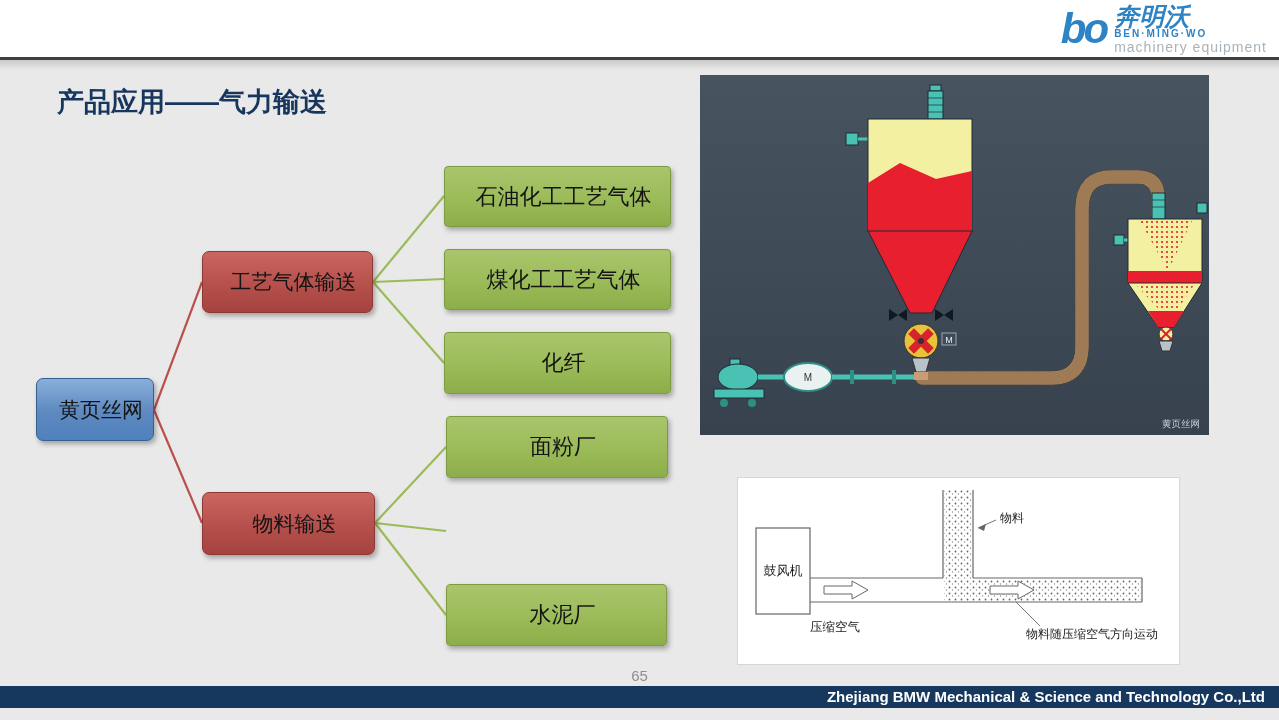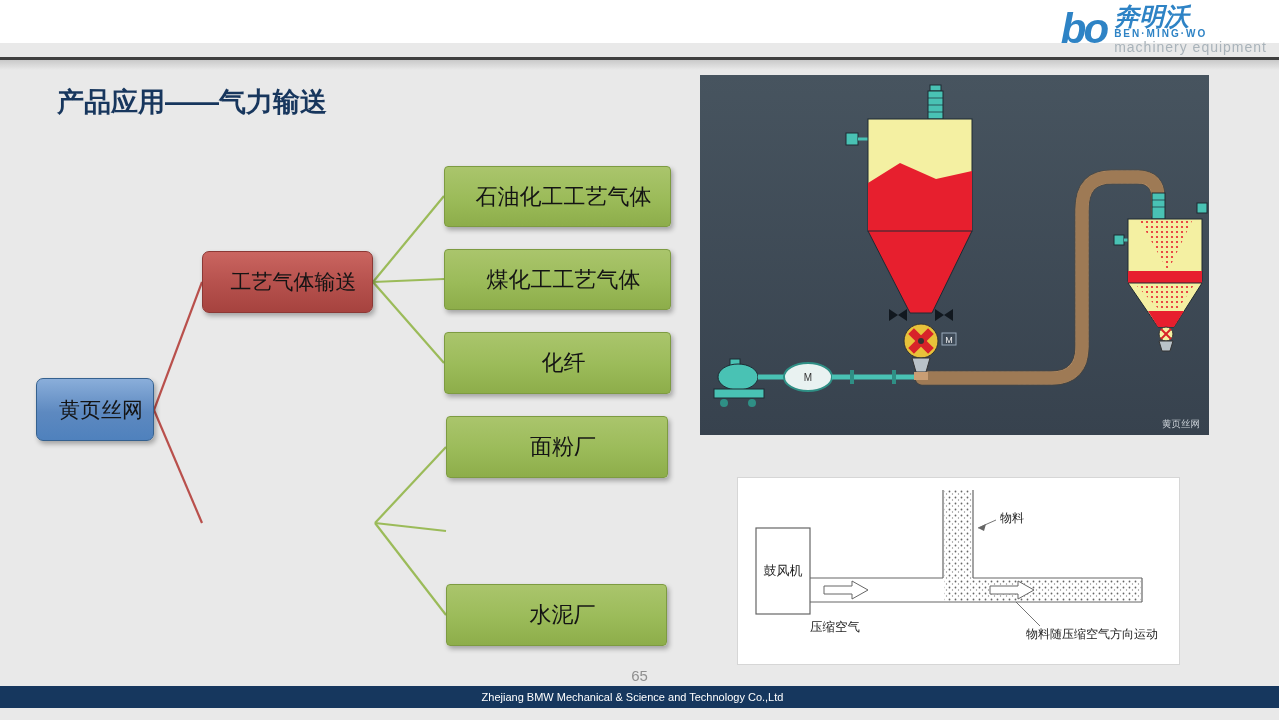--- a/index.html
+++ b/index.html
@@ -1,20 +1,20 @@
 <!DOCTYPE html>
 <html><head>
 <meta charset="utf-8">
 <style>
   * { margin:0; padding:0; box-sizing:border-box; }
   html,body { background:#bbb; font-family:"Liberation Sans","DejaVu Sans",sans-serif; }
   .slide { position:relative; width:1279px; height:720px; background:#e9e9e9; overflow:hidden; margin:0 auto; }
 
   
-  .topbar { position:absolute; left:0; top:0; width:1279px; height:43px; background:#ffffff;padding-left:13px; }
+  .topbar { position:absolute; left:0; top:0; width:1279px; height:57px; background:#ffffff;padding-left:13px; }
   .divider { position:absolute; left:0; top:57px; width:1279px; height:3px; background:#3f3f3f; }
   .shade { position:absolute; left:0; top:60px; width:1279px; height:10px;
            background:linear-gradient(#c9c9c9, #e9e9e9); }
 
   .logo { position:absolute; right:12px; top:3px; display:flex; align-items:center; gap:8px; }
   .logo-mark { font-size:42px; font-weight:bold; font-style:italic; color:#2e83c5; letter-spacing:-3px; line-height:50px; }
   .logo-text { display:flex; flex-direction:column; align-items:flex-start; line-height:1.05; }
   .logo-cn  { font-size:25px; font-weight:bold; font-style:italic; color:#2e83c5; }
   .logo-en  { font-size:10px; font-weight:bold; letter-spacing:2px; color:#2e83c5; }
   .logo-tag { font-size:14px; color:#a9b3ba; letter-spacing:1px; }
@@ -45,22 +45,22 @@
 
   
   .photo { position:absolute; left:700px; top:75px; width:509px; height:360px; background:#3e4a57; }
   .schematic { position:absolute; left:737px; top:477px; width:443px; height:188px;
                background:#ffffff; border:1px solid #d6d6d6; }
 
   
   .pagenum { position:absolute; left:0; top:667px; width:1279px; text-align:center;
              font-size:15px; color:#8f8f8f; }
   .footbar { position:absolute; left:0; top:686px; width:1279px; height:22px; background:#16375e;
-             color:#ffffff; font-size:11px; font-weight:normal; line-height:22px;
-             text-align:center; padding-right:14px; }
+             color:#ffffff; font-size:15px; font-weight:bold; line-height:22px;
+             text-align:right; padding-right:14px; }
 </style>
 </head>
 <body>
 
 <div class="slide">
 
   <header class="topbar">
     <div class="logo">
       <div class="logo-mark">bo</div>
       <div class="logo-text">
@@ -81,20 +81,21 @@
     <line x1="373" y1="282" x2="444" y2="196" stroke="#9bbb59" stroke-width="2.2"></line>
     <line x1="373" y1="282" x2="444" y2="279" stroke="#9bbb59" stroke-width="2.2"></line>
     <line x1="373" y1="282" x2="444" y2="363" stroke="#9bbb59" stroke-width="2.2"></line>
     <line x1="375" y1="523" x2="446" y2="447" stroke="#9bbb59" stroke-width="2.2"></line>
     <line x1="375" y1="523" x2="446" y2="531" stroke="#9bbb59" stroke-width="2.2"></line>
     <line x1="375" y1="523" x2="446" y2="615" stroke="#9bbb59" stroke-width="2.2"></line>
   </svg>
 
   <div class="node root">黄页丝网</div>
   <div class="node branch b1">工艺气体输送</div>
+  <div class="node branch b2">物料输送</div>
   <div class="node leaf l1">石油化工工艺气体</div>
   <div class="node leaf l2">煤化工工艺气体</div>
   <div class="node leaf l3">化纤</div>
   <div class="node leaf l4">面粉厂</div>
   <div class="node leaf l6">水泥厂</div>
 
   <div class="photo">
     <svg width="509" height="360" viewBox="0 0 509 360">
       <defs>
         <linearGradient id="bgGrad" x1="0" y1="0" x2="0" y2="1">

